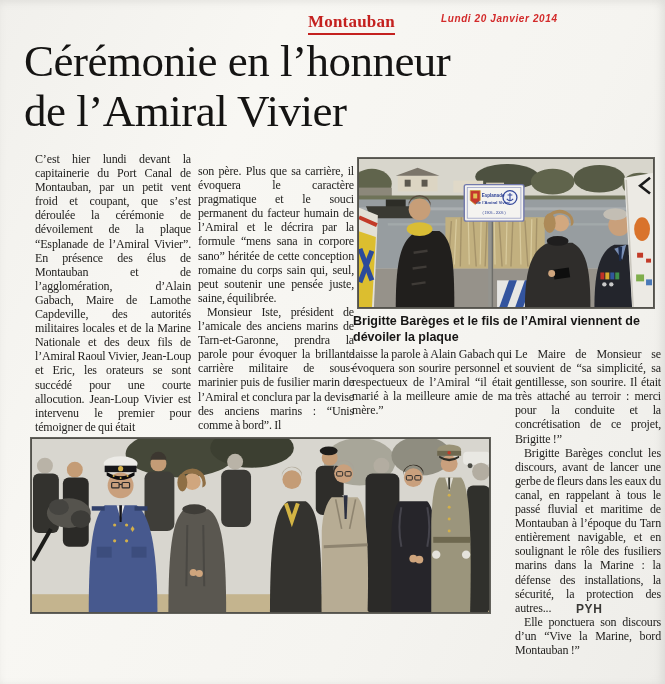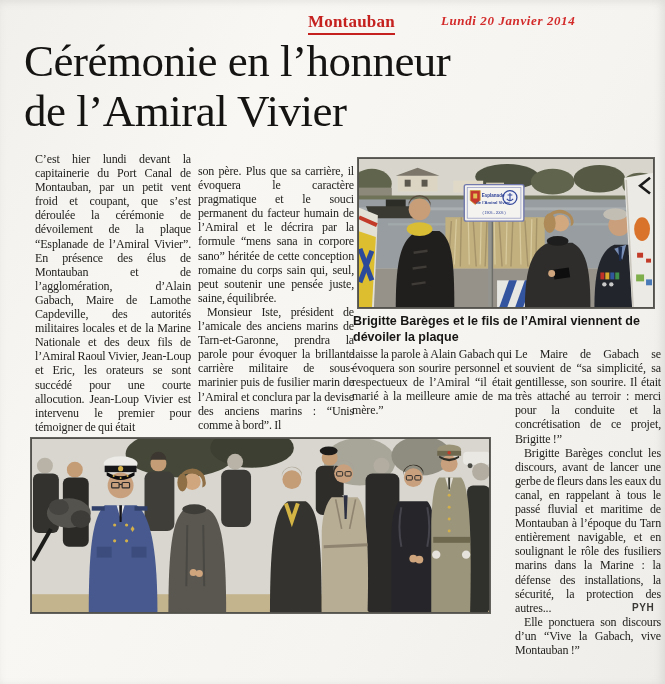--- a/index.html
+++ b/index.html
@@ -9,22 +9,22 @@
     font-family:"Liberation Serif",serif;color:#1d1c1a;
     box-shadow:inset -5px 0 9px rgba(0,0,0,.05), inset 0 4px 8px rgba(0,0,0,.04);
   }
   .kicker{
     position:absolute;left:308px;top:12px;
     font-family:"Liberation Serif",serif;font-weight:bold;font-size:17px;
     color:#c4211f;border-bottom:2px solid #c4211f;padding-bottom:1px;letter-spacing:.2px;
   }
   .date{
     position:absolute;left:441px;top:13px;
-    font-family:Liberation Serif, serif;font-weight:bold;font-style:italic;
-    font-size:13px;color:#d32a2a;letter-spacing:.6px;
+    font-family:Liberation Sans, sans-serif;font-weight:bold;font-style:italic;
+    font-size:10px;color:#d32a2a;letter-spacing:.6px;
   }
   .headline{
     position:absolute;left:24px;top:36px;margin:0;
     font-family:"Liberation Serif",serif;font-weight:normal;
     font-size:45px;line-height:50px;letter-spacing:-.5px;color:#151413;
   }
   .bodycol{
     position:absolute;font-size:12px;line-height:14.1px;text-align:justify;
     letter-spacing:-.15px;word-spacing:-.5px;color:#232220;
   }
@@ -35,22 +35,22 @@
   .col3{left:352px;top:347px;width:160px;}
   .col4{left:515px;top:347px;width:146px;}
   .photo{position:absolute;border:1px solid #63625c;background:#cbc9c2;box-sizing:border-box;}
   .photo svg{display:block;width:100%;height:100%;}
   .photo-canal{left:357px;top:157px;width:298px;height:152px;}
   .photo-crowd{left:30px;top:437px;width:461px;height:177px;}
   .caption{font-family:"Liberation Sans",sans-serif;font-weight:bold;color:#161514;}
   .caption-canal{position:absolute;left:353px;top:313px;width:307px;font-size:12.5px;line-height:16px;}
   .caption-crowd{position:absolute;left:36px;top:618px;font-size:12.5px;}
   .signature{
-    position:absolute;left:632px;top:602px;
-    font-family:"Liberation Sans",sans-serif;font-weight:bold;font-size:10px;
+    position:absolute;left:576px;top:602px;
+    font-family:"Liberation Sans",sans-serif;font-weight:bold;font-size:12px;
     color:#3a3936;letter-spacing:.6px;
   }
 </style>
 </head>
 <body>
 
 <div class="page">
 
   <span class="kicker">Montauban</span>
   <span class="date">Lundi 20 Janvier 2014</span>
@@ -205,23 +205,23 @@
     </svg>
   </div>
 
   <div class="caption caption-canal">Brigitte Barèges et le fils de l’Amiral viennent de dévoiler la plaque</div>
 
   <div class="bodycol col3">
     <p>laisse la parole à Alain Gabach qui évoquera son sourire personnel et respectueux de l’Amiral “il était marié à la meilleure amie de ma mère.”</p>
   </div>
 
   <div class="bodycol col4">
-    <p>Le Maire de Gabach se souvient de “sa simplicité, sa gentillesse, son sourire. Il était très attaché au terroir : merci pour la conduite et la concrétisation de ce projet, Brigitte !”</p>
+    <p>Le Maire de Monsieur se souvient de “sa simplicité, sa gentillesse, son sourire. Il était très attaché au terroir : merci pour la conduite et la concrétisation de ce projet, Brigitte !”</p>
     <p class="indent">Brigitte Barèges conclut les discours, avant de lancer une gerbe de fleurs dans les eaux du canal, en rappelant à tous le passé fluvial et maritime de Montauban à l’époque du Tarn entièrement navigable, et en soulignant le rôle des fusiliers marins dans la Marine : la défense des installations, la sécurité, la protection des autres...</p>
-    <p class="indent">Elle ponctuera son discours d’un “Vive la Gabach, vive Montauban !”</p>
+    <p class="indent">Elle ponctuera son discours d’un “Vive la Marine, bord Montauban !”</p>
   </div>
 
   <div class="photo photo-crowd">
     <svg viewBox="0 0 461 177" preserveAspectRatio="none">
       <rect x="0" y="0" width="461" height="177" fill="#d8d6cf"></rect>
       <g>
         <ellipse cx="150" cy="16" rx="55" ry="24" fill="#454839"></ellipse>
         <ellipse cx="222" cy="10" rx="42" ry="20" fill="#3c3f31"></ellipse>
         <ellipse cx="330" cy="24" rx="36" ry="24" fill="#a8a699"></ellipse>
         <ellipse cx="392" cy="18" rx="30" ry="20" fill="#8f8d80"></ellipse>

